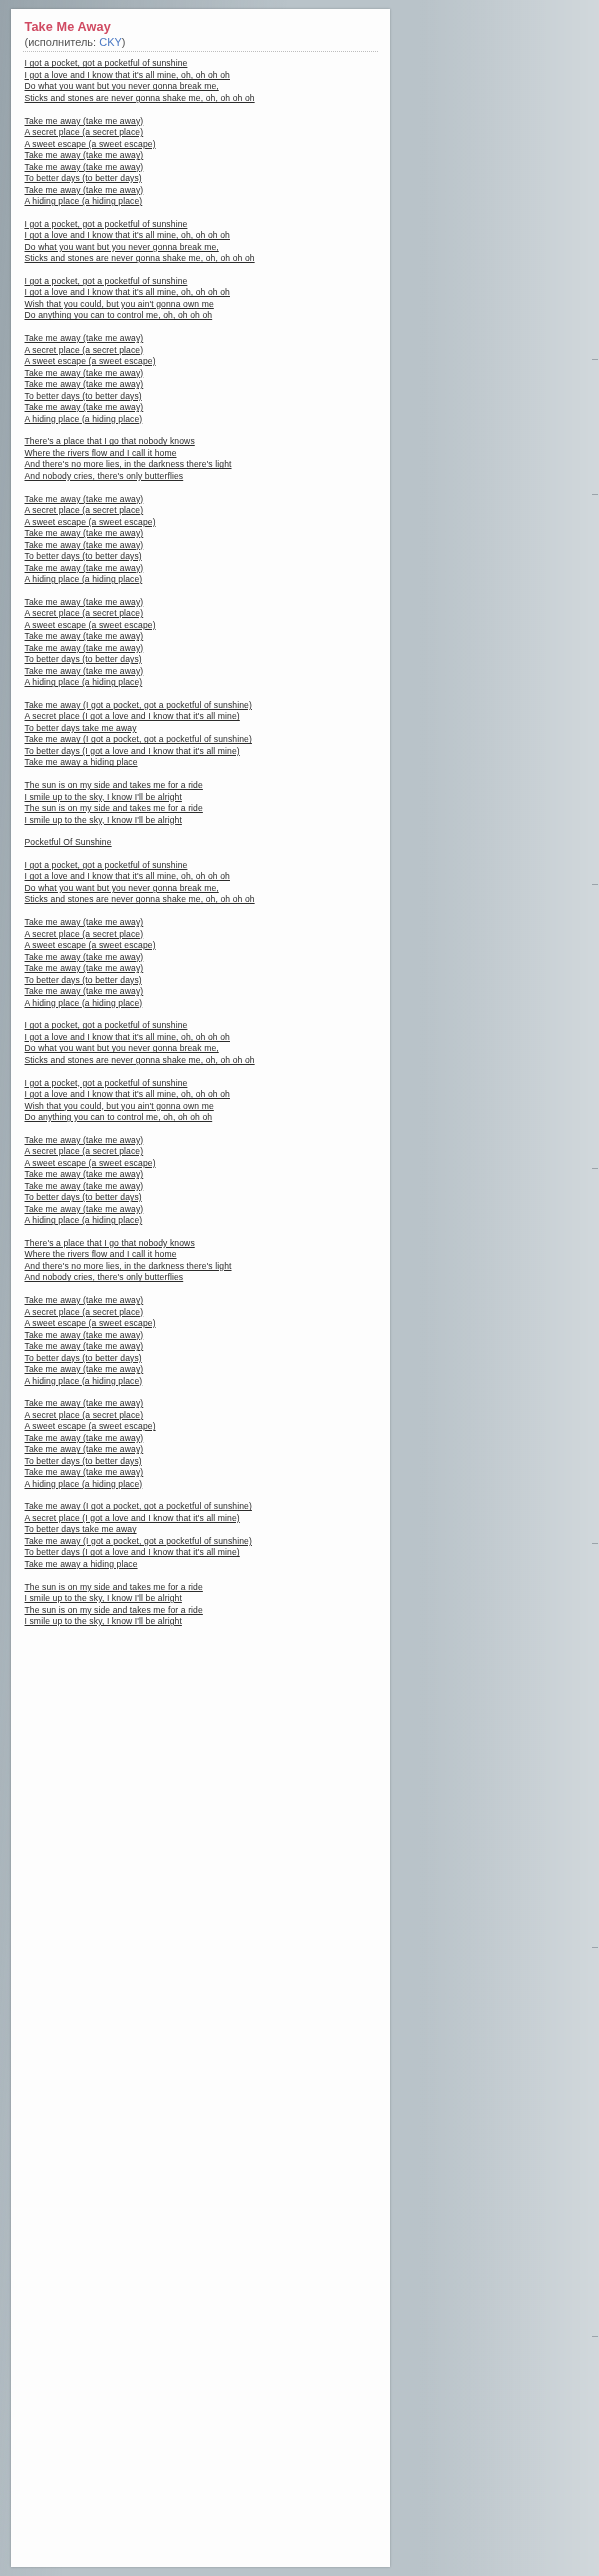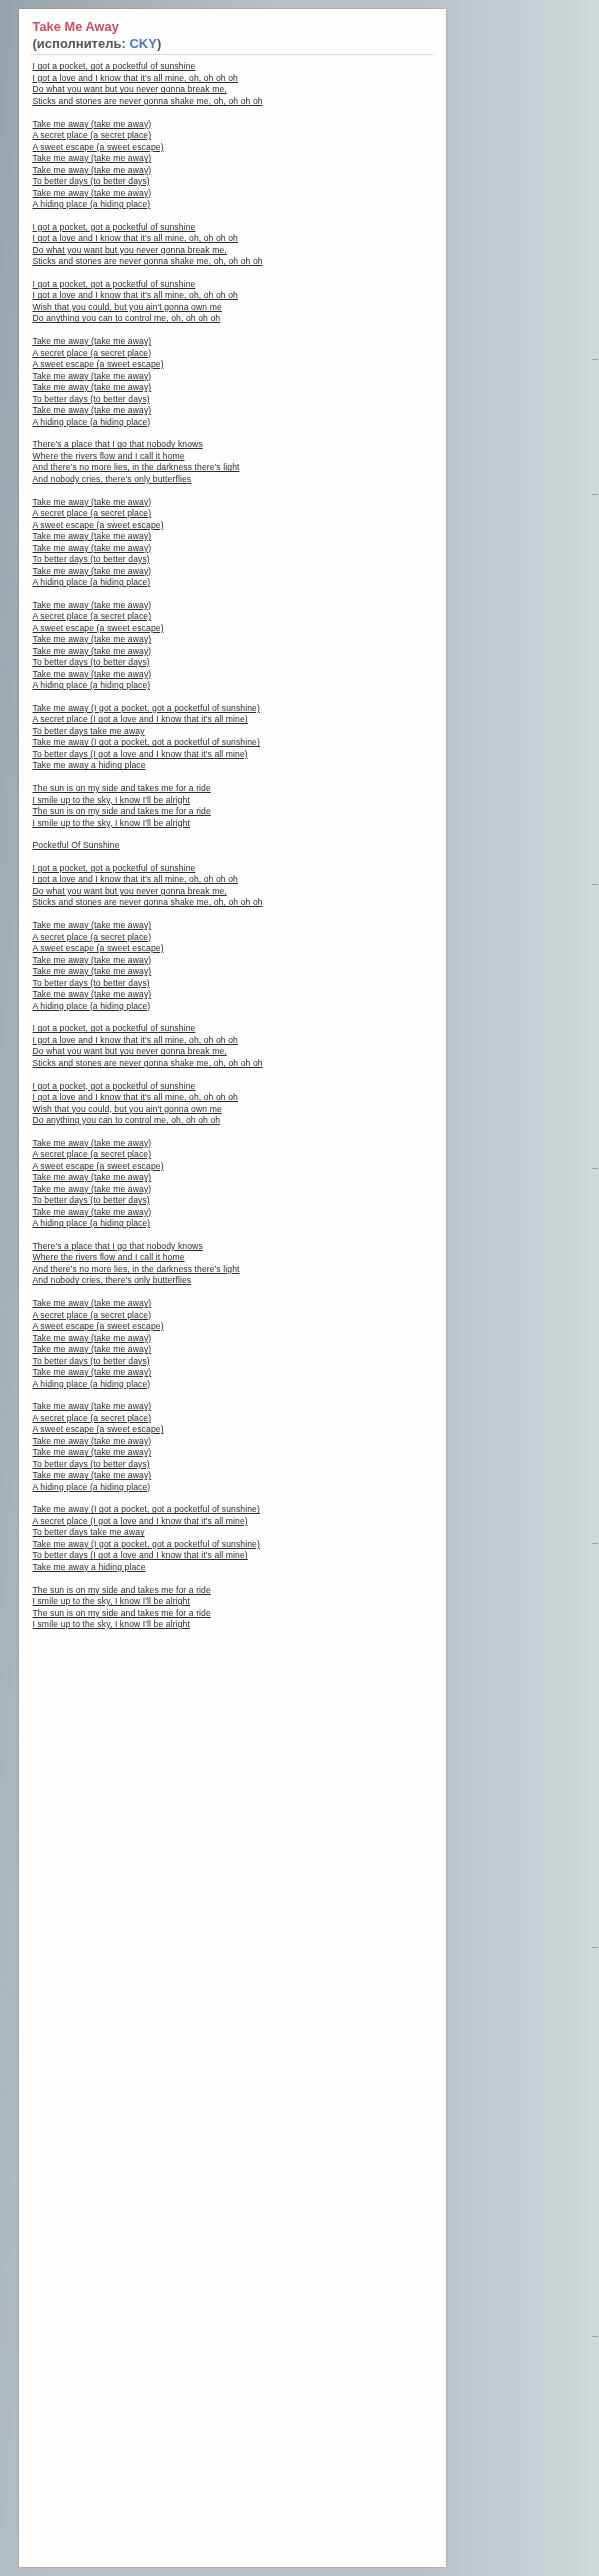--- a/index.html
+++ b/index.html
@@ -30,47 +30,46 @@
     content: "";
     position: absolute;
     inset: 0;
     background:
       linear-gradient(95deg, rgba(90,105,115,0.35) 0%, rgba(90,105,115,0) 35%),
       linear-gradient(270deg, rgba(255,255,255,0.35) 0%, rgba(255,255,255,0) 30%);
   }
 
   .sheet {
     position: absolute;
-    left: 19px;
+    left: 11px;
     top: 9px;
-    width: 427px;
+    width: 379px;
     min-height: 2558px;
     background: #fdfdfd;
     box-shadow: 0 0 2.2px rgba(0,0,0,0.25);
     padding: 0;
     box-sizing: border-box;
   }
 
   .sheet-inner {
     padding: 9px 12px 13.5px 12px;
   }
 
   .song-title {
     color: #d04a62;
     font-size: 12.7px;
     font-weight: bold;
     margin: 1.5px 0 2.2px 1.5px;
     letter-spacing: 0.1px;
   }
 
   .artist-line {
-    font-size: 13px;
+    font-size: 11px;
     color: #555;
     margin: 0 0 0.7px 1.5px;
-    font-weight: bold;
   }
   .artist-link {
     color: #4b79c4;
     text-decoration: none;
   }
 
   .divider {
     border: none;
     border-top: 0.7px dotted #bdbdbd;
     margin: 3.7px 0 6px 0;

